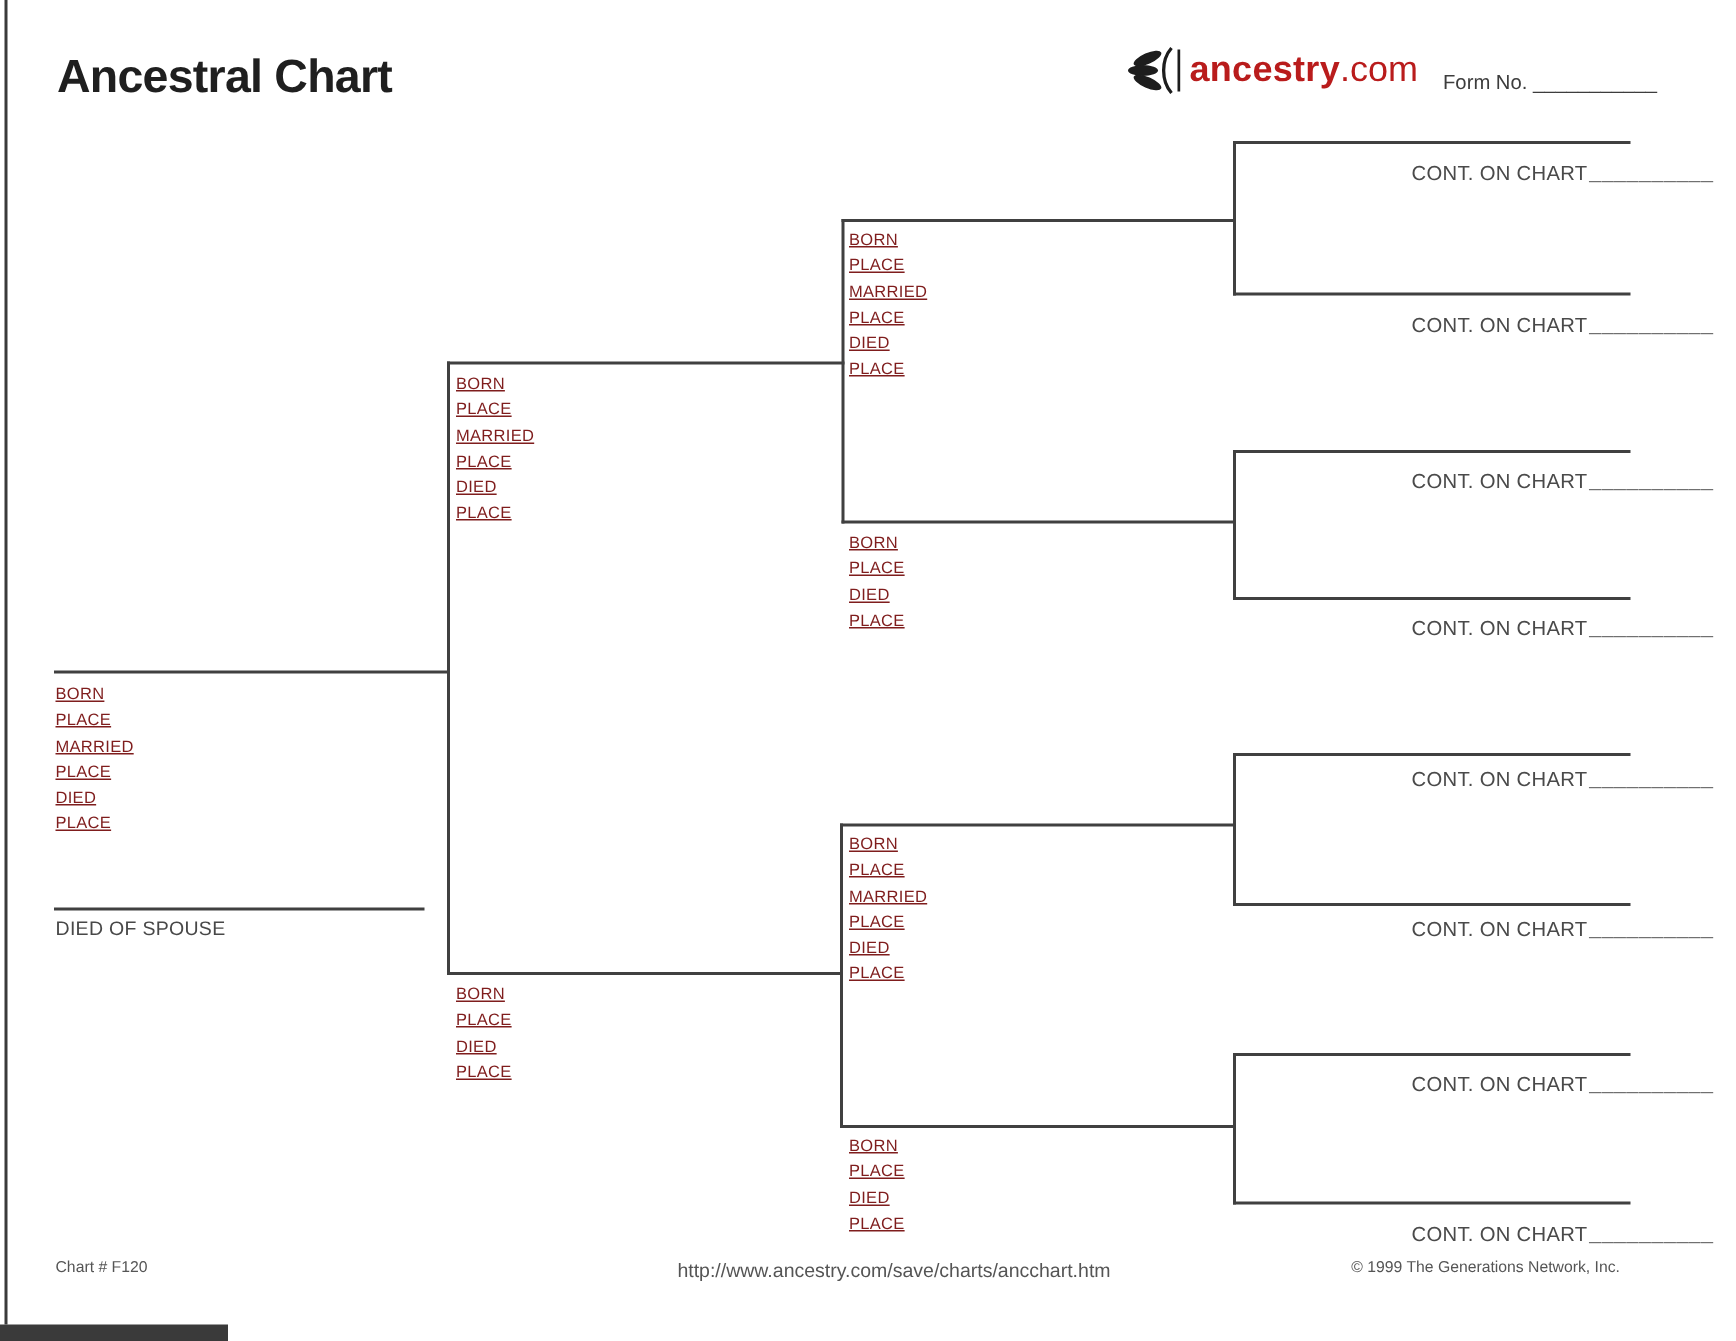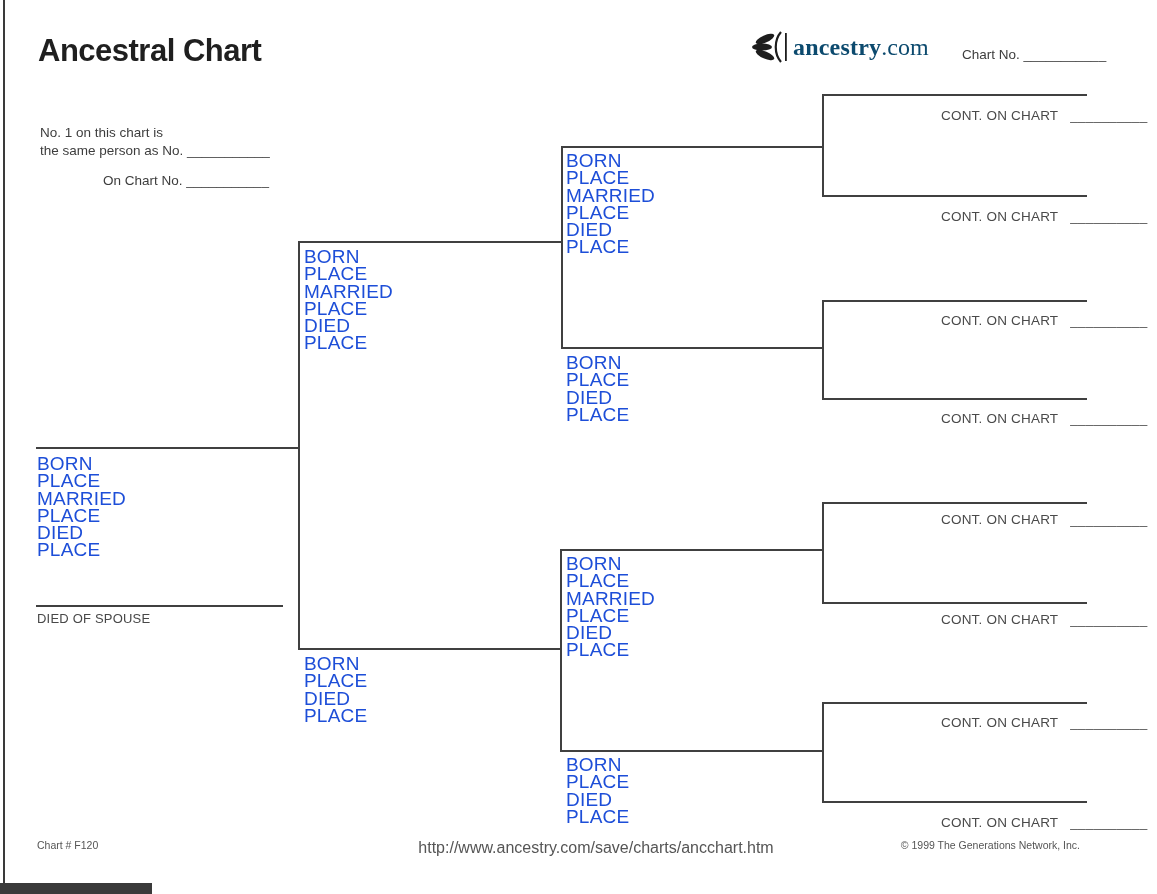--- a/index.html
+++ b/index.html
@@ -28,59 +28,59 @@
   .title {
     position: absolute; left: 38px; top: 33px; margin: 0;
     font-size: 31px; font-weight: 700; letter-spacing: -0.5px; color: #1f1f1f;
   }
   .brand {
     position: absolute; left: 752px; top: 30px; height: 34px;
     display: flex; align-items: center; color: #1a1a1a;
   }
   .brand svg { display: block; margin-right: 3px; }
   .brand-name {
-    font-family: Liberation Serif, serif; font-size: 24px; color: #0c4a6e;
+    font-family: Liberation Sans, sans-serif; font-size: 24px; color: #b91c1c;
   }
   .brand-name .bold { font-weight: 700; letter-spacing: 0.2px; }
   .chart-no {
     position: absolute; left: 962px; top: 47px;
     font-size: 13.5px; color: #3d3d3d;
   }
   
   .intro {
     position: absolute; left: 40px; top: 124px;
     font-size: 13.5px; line-height: 17.5px; color: #3d3d3d;
   }
   .intro .indent { margin-left: 63px; margin-top: 13px; }
   
   .hl { position: absolute; height: 1.5px; background: #404040; }
   .vl { position: absolute; width: 1.5px; background: #404040; }
   
   .fields {
     position: absolute;
-    font-size: 19px; line-height: 17.3px; color: #1d4ed8; letter-spacing: 0.2px;
+    font-size: 11px; line-height: 17.3px; color: #7f1d1d; letter-spacing: 0.2px; text-decoration: underline;
   }
   .spouse-label {
     position: absolute; left: 37px; top: 611px;
     font-size: 13px; color: #484848; letter-spacing: 0.2px;
   }
   
   .cont {
     position: absolute; left: 941px;
     font-size: 13.5px; color: #4a4a4a; letter-spacing: 0.2px; white-space: nowrap;
   }
-  .cont .blank { margin-left: 12px; }
+  .cont .blank { margin-left: 1px; font-family: Liberation Mono, monospace; }
   
   .footer-form {
     position: absolute; left: 37px; top: 839px;
     font-size: 10.5px; color: #555555;
   }
   .footer-url {
     position: absolute; left: 0; right: 0; top: 839px; text-align: center;
-    font-size: 16px; color: #555555; margin-left: 35px;
+    font-size: 13px; color: #555555; margin-left: 35px;
   }
   .footer-copy {
     position: absolute; right: 77px; top: 839px;
     font-size: 10.5px; color: #555555;
   }
 </style>
 </head>
 <body>
 
 <div class="page">
@@ -97,35 +97,24 @@
         <ellipse cx="10" cy="16" rx="10" ry="3.6"></ellipse>
         <ellipse cx="13" cy="24" rx="10" ry="3.6" transform="rotate(24 13 24)"></ellipse>
       </g>
       <path d="M29 1 C22 9 22 23 29 31" stroke="#1d1d1d" stroke-width="2.2" fill="none"></path>
       <rect x="33" y="2" width="1.8" height="28" fill="#1d1d1d"></rect>
     </svg>
     <span class="brand-name"><span class="bold">ancestry</span><span>.com</span></span>
   </div>
 
   <div class="chart-no">
-    <span>Chart No.</span>
+    <span>Form No.</span>
     <span>___________</span>
   </div>
 
-  <div class="intro">
-    <div>No. 1 on this chart is</div>
-    <div>
-      <span>the same person as No.</span>
-      <span>___________</span>
-    </div>
-    <div class="indent">
-      <span>On Chart No.</span>
-      <span>___________</span>
-    </div>
-  </div>
 
   <div class="hl" style="left:36px;  top:447px; width:263px;"></div>
   <div class="hl" style="left:36px;  top:605px; width:247px;"></div>
   <div class="hl" style="left:298px; top:241px; width:265px;"></div>
   <div class="hl" style="left:298px; top:648px; width:264px;"></div>
   <div class="hl" style="left:561px; top:146px; width:262px;"></div>
   <div class="hl" style="left:561px; top:347px; width:262px;"></div>
   <div class="hl" style="left:560px; top:549px; width:263px;"></div>
   <div class="hl" style="left:560px; top:750px; width:263px;"></div>
 

